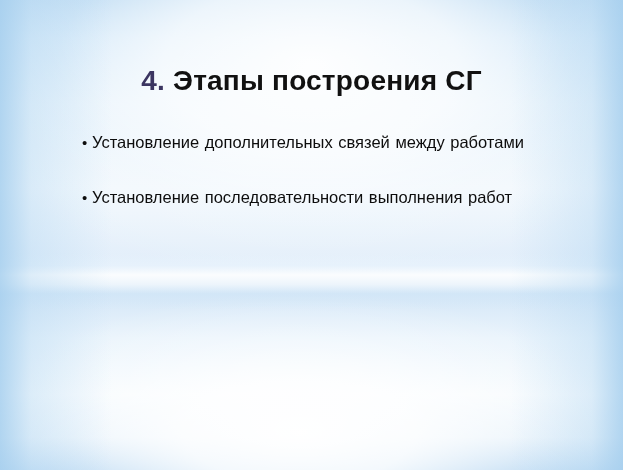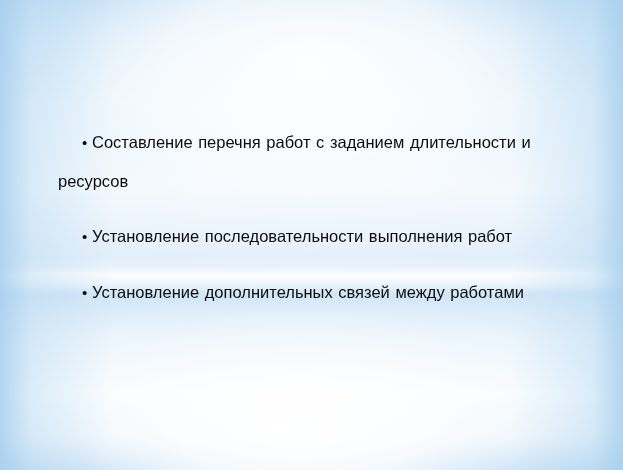--- a/index.html
+++ b/index.html
@@ -145,30 +145,28 @@
 <body>
 
 <div id="slide">
 
   <div class="bg-layer bg-vert"></div>
   <div class="bg-layer bg-glow-top"></div>
   <div class="bg-layer bg-glow-bottom"></div>
   <div class="bg-layer bg-streak"></div>
   <div class="bg-layer bg-sides"></div>
 
+  <h1 id="title"><span class="num">4.</span><span class="rest"> <span>Этапы построения СГ</span></span></h1>
 
   <div id="body">
 
+
     <div class="bullet-item">
-      <p class="para"><span class="dot">•</span><span>Составление перечня работ с заданием длительности и ресурсов</span></p>
+      <p class="para"><span class="dot">•</span><span>Установление дополнительных связей между работами</span></p>
     </div>
 
     <div class="bullet-item">
       <p class="para"><span class="dot">•</span><span>Установление последовательности выполнения работ</span></p>
-    </div>
-
-    <div class="bullet-item">
-      <p class="para"><span class="dot">•</span><span>Установление дополнительных связей между работами</span></p>
     </div>
 
 
   </div>
 </div>
 
 </body></html>

